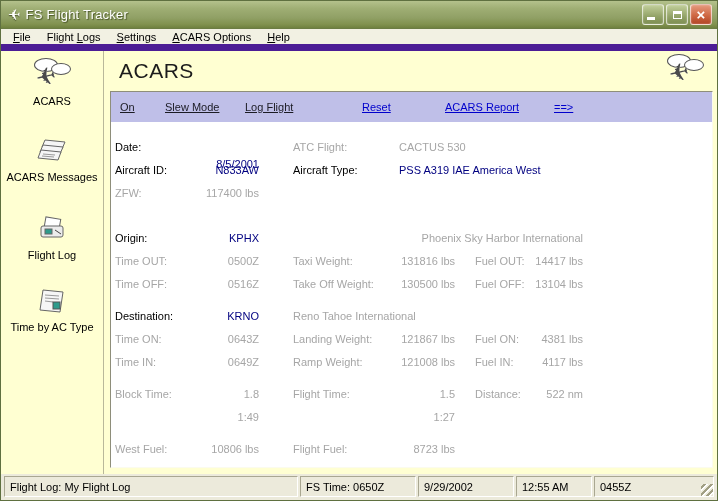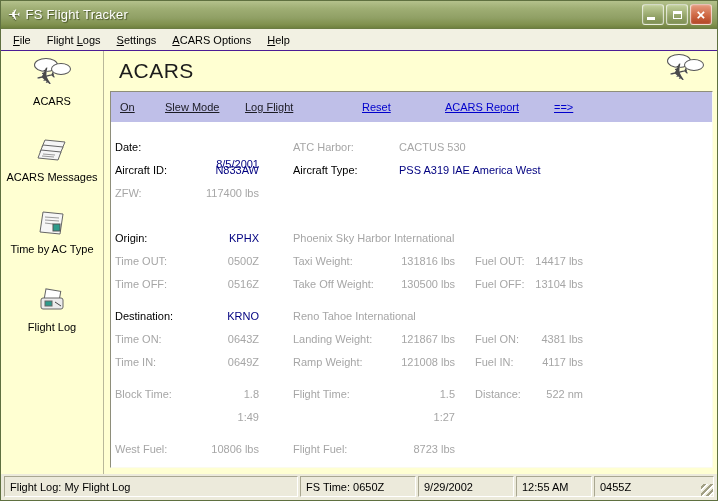--- a/index.html
+++ b/index.html
@@ -15,21 +15,21 @@
   .titletext{color:#fff;font-weight:normal;font-size:13px;text-shadow:1px 1px 1px #4a5628;letter-spacing:.2px;flex:1;}
   .winbtns{display:flex;gap:2px;}
   .wbtn{width:22px;height:21px;border-radius:3px;border:1px solid #ffffffaa;display:flex;align-items:center;justify-content:center;position:relative;
     background:linear-gradient(180deg,#c2cf9b,#93a368 60%,#7c8d50);box-shadow:inset 0 0 2px #ffffff66;}
   .wbtn.close{background:linear-gradient(180deg,#e59a7e,#cf6844 55%,#b14424);}
   .glyph-min{position:absolute;left:4px;bottom:4px;width:8px;height:3px;background:#fff;}
   .glyph-max{width:9px;height:8px;border:1px solid #fff;border-top:3px solid #fff;}
   .glyph-x{color:#fff;font-size:15px;font-weight:bold;line-height:1;margin-top:-1px;}
 
   
-  .menubar{height:22px;flex:0 0 22px;background:#f2f1e3;display:flex;align-items:center;padding-left:4px;border-bottom:1px solid #4c1d95;font-size:11px;color:#000;}
+  .menubar{height:22px;flex:0 0 22px;background:#f2f1e3;display:flex;align-items:center;padding-left:4px;border-bottom:7px solid #4c1d95;font-size:11px;color:#000;}
   .menuitem{padding:3px 8px;cursor:default;}
   .menuitem u{text-decoration:underline;}
 
   
   .appbody{flex:1;display:flex;background:#FFFFD2;min-height:0;}
   .sidebar{flex:0 0 103px;background:#FFFFD2;border-right:1px solid #b9b89a;padding-top:6px;display:flex;flex-direction:column;align-items:center;}
   .navitem{width:96px;display:flex;flex-direction:column;align-items:center;text-align:center;cursor:pointer;}
   .navlabel{font-size:11px;color:#000;margin-top:2px;line-height:12px;}
   .navicon{height:36px;display:flex;align-items:center;justify-content:center;position:relative;}
 
@@ -129,48 +129,48 @@
                 <path d="M7 13 L27 15 L24 23 L4 21 Z"></path>
               </g>
               <g stroke="#9a9a9a" stroke-width="1">
                 <path d="M9 17 L21 18"></path>
                 <path d="M8 19 L20 20"></path>
               </g>
             </svg>
           </div>
           <div class="navlabel">ACARS Messages</div>
         </div>
-        <div class="navitem" style="margin-top: 22px;">
-          <div class="navicon">
-            <svg width="32" height="28" viewBox="0 0 32 28">
-              <g fill="#f6f6f6" stroke="#666" stroke-width="1">
-                <path d="M7 3 L27 5 L24 25 L4 23 Z"></path>
-              </g>
-              <g stroke="#9a9a9a" stroke-width="1">
-                <path d="M9 8 L23 9"></path>
-                <path d="M9 11 L23 12"></path>
-                <path d="M9 14 L17 15"></path>
-              </g>
-              <rect x="17" y="15" width="7" height="7" fill="#2e9b8b" stroke="#555"></rect>
-            </svg>
-          </div>
-          <div class="navlabel">Time by AC Type</div>
-        </div>
         <div class="navitem" style="margin-top: 28px;">
           <div class="navicon">
             <svg width="34" height="30" viewBox="0 0 34 30">
               <g stroke="#666" stroke-width="1">
                 <rect x="10" y="4" width="15" height="10" fill="#fff" transform="rotate(10 17 9)"></rect>
                 <rect x="6" y="12" width="22" height="11" rx="2" fill="#ececec"></rect>
                 <rect x="10" y="15" width="7" height="5" fill="#2e9b8b"></rect>
                 <path d="M20 16 l6 4" stroke="#444"></path>
               </g>
             </svg>
           </div>
           <div class="navlabel">Flight Log</div>
+        </div>
+        <div class="navitem" style="margin-top: 22px;">
+          <div class="navicon">
+            <svg width="32" height="28" viewBox="0 0 32 28">
+              <g fill="#f6f6f6" stroke="#666" stroke-width="1">
+                <path d="M7 3 L27 5 L24 25 L4 23 Z"></path>
+              </g>
+              <g stroke="#9a9a9a" stroke-width="1">
+                <path d="M9 8 L23 9"></path>
+                <path d="M9 11 L23 12"></path>
+                <path d="M9 14 L17 15"></path>
+              </g>
+              <rect x="17" y="15" width="7" height="7" fill="#2e9b8b" stroke="#555"></rect>
+            </svg>
+          </div>
+          <div class="navlabel">Time by AC Type</div>
         </div>
       </div>
     <div class="main">
       <div class="pageheader">
         <span class="pagetitle">ACARS</span>
         <span class="cloudplane">
           <span class="cloud c1"></span>
           <span class="cloud c2"></span>
           <span class="plane">✈</span>
         </span>
@@ -181,37 +181,37 @@
             <span class="tslot"><a class="tlink dark">Slew Mode</a></span>
             <span class="tslot"><a class="tlink dark">Log Flight</a></span>
             <span class="tslot"><a class="tlink blue">Reset</a></span>
             <span class="tslot"><a class="tlink blue">ACARS Report</a></span>
             <span class="tslot"><a class="tlink blue">==&gt;</a></span>
           </div>
         <div class="rows" id="rows">
             <div class="frow">
               <div class="fcell b" style="grid-column: 1;">Date:</div>
               <div class="fcell n right" style="grid-column: 2; margin-top: 17px;">8/5/2001</div>
-              <div class="fcell g" style="grid-column: 4;">ATC Harbor:</div>
+              <div class="fcell g" style="grid-column: 4;">ATC Flight:</div>
               <div class="fcell g" style="grid-column: 5 / span 4;">CACTUS 530</div>
             </div>
             <div class="frow">
               <div class="fcell b" style="grid-column: 1;">Aircraft ID:</div>
               <div class="fcell n right" style="grid-column: 2;">N833AW</div>
               <div class="fcell b" style="grid-column: 4;">Aircraft Type:</div>
               <div class="fcell n" style="grid-column: 5 / span 4;">PSS A319 IAE America West</div>
             </div>
             <div class="frow">
               <div class="fcell g" style="grid-column: 1;">ZFW:</div>
               <div class="fcell g right" style="grid-column: 2;">117400 lbs</div>
             </div>
             <div class="frow gap-lg">
               <div class="fcell b" style="grid-column: 1;">Origin:</div>
               <div class="fcell n right" style="grid-column: 2;">KPHX</div>
-              <div class="fcell g" style="grid-column: 4 / span 5;">Phoenix Sky Harbor International</div>
+              <div class="fcell g" style="grid-column: 4 / span 5; text-align: right;">Phoenix Sky Harbor International</div>
             </div>
             <div class="frow">
               <div class="fcell g" style="grid-column: 1;">Time OUT:</div>
               <div class="fcell g right" style="grid-column: 2;">0500Z</div>
               <div class="fcell g" style="grid-column: 4;">Taxi Weight:</div>
               <div class="fcell g right" style="grid-column: 5;">131816 lbs</div>
               <div class="fcell g" style="grid-column: 7;">Fuel OUT:</div>
               <div class="fcell g right" style="grid-column: 8;">14417 lbs</div>
             </div>
             <div class="frow">

